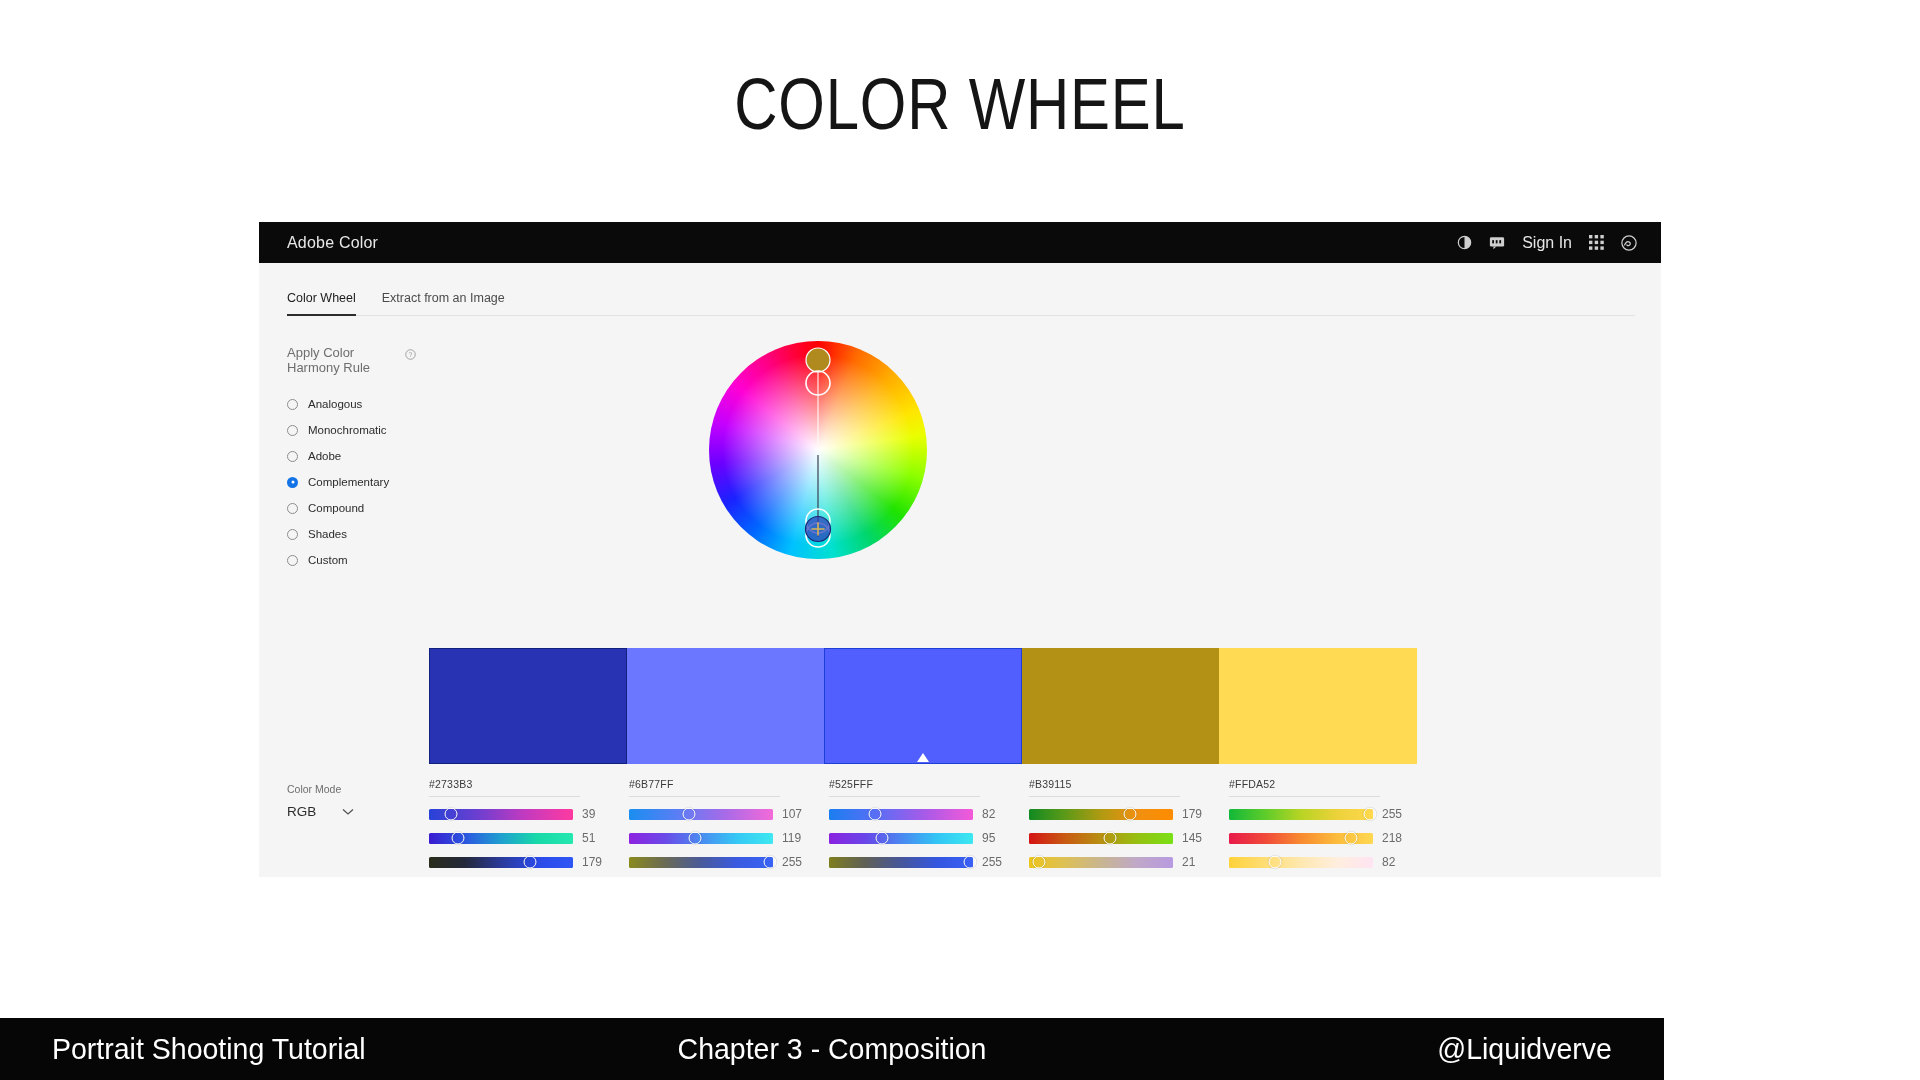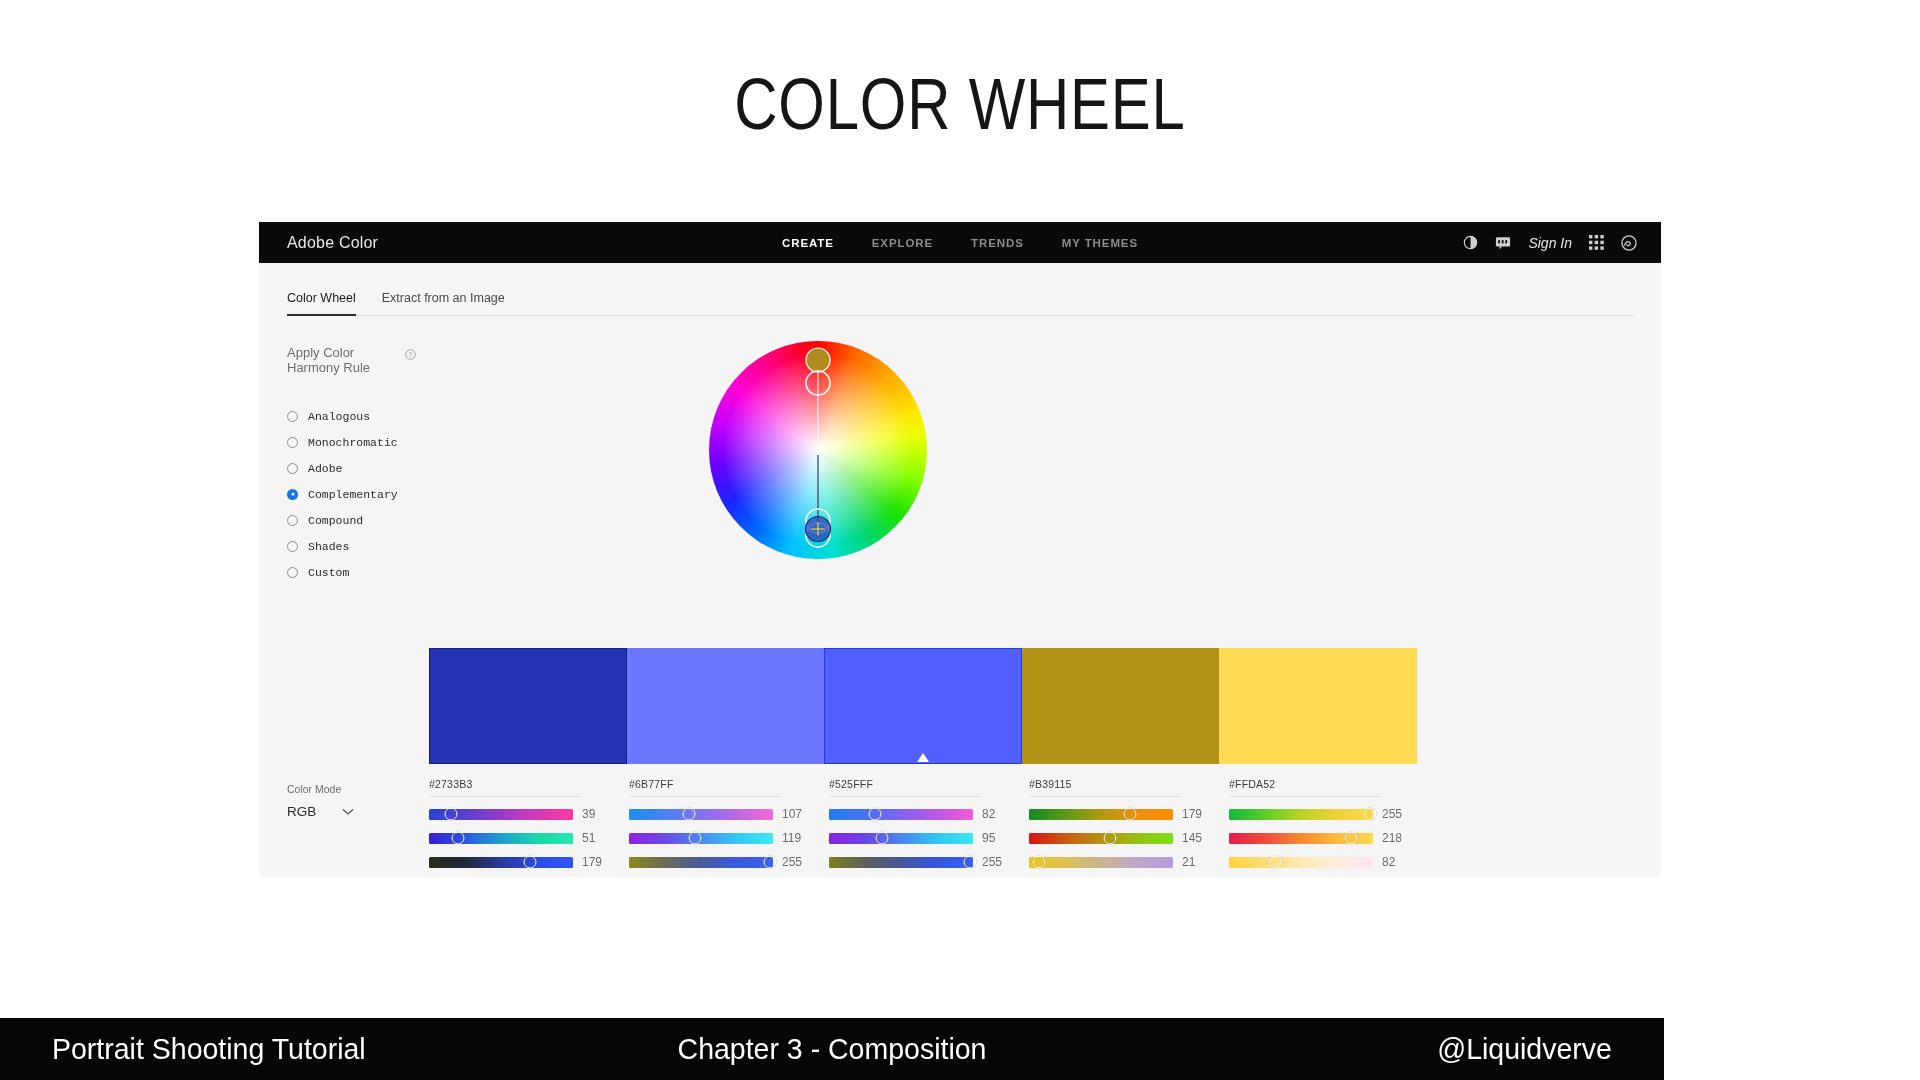--- a/index.html
+++ b/index.html
@@ -51,21 +51,21 @@
   .nav-link {
     font-size: 11.5px; font-weight: 700; letter-spacing: .9px;
     color: #8c8c8c; cursor: pointer;
   }
   .nav-link.active { color: #ffffff; }
   .nav-right {
     position: absolute; right: 24px;
     display: flex; align-items: center; gap: 17px;
   }
   .nav-right .ico { display:flex; align-items:center; }
-  .signin { color: #e6e6e6; font-size: 14px; font-style: italic; }
+  .signin { color: #e6e6e6; font-size: 16px; }
 
   
   .app-body { position: relative; height: 614px; background: #f5f5f5; }
 
   
   .tabs {
     position: absolute; left: 28px; top: 28px;
     width: 1348px;
     border-bottom: 1px solid #e2e2e2;
     display: flex; gap: 26px; padding-bottom: 10px;
@@ -79,21 +79,21 @@
 
   
   .harmony { position: absolute; left: 28px; top: 82px; width: 160px; }
   .harmony-label {
     font-size: 13px; color: #6e6e6e; line-height: 15px;
     max-width: 108px; display:inline-block; vertical-align: top;
   }
   .help-icon {
     display:inline-block; vertical-align: top; margin-left: 6px; margin-top:1px;
   }
-  .rules { margin-top: 28px; font-family: Liberation Mono, monospace; }
+  .rules { margin-top: 16px; }
   .rule-row {
     display: flex; align-items: center; gap: 10px;
     height: 26px; cursor: pointer;
   }
   .radio {
     width: 11px; height: 11px; border-radius: 50%;
     border: 1.4px solid #8d8d8d; background: #f5f5f5;
     flex: none; position: relative;
   }
   .rule-row.sel .radio { border-color: #1473e6; border-width: 3px; background: #1473e6; }
@@ -210,26 +210,20 @@
 </head>
 <body>
 
 <div class="slide-title">COLOR WHEEL</div>
 
 <div class="app-window">
 
   <div class="topnav">
     <div class="brand">Adobe Color</div>
 
-    <div class="nav-links">
-      <div class="nav-link active">CREATE</div>
-      <div class="nav-link">EXPLORE</div>
-      <div class="nav-link">TRENDS</div>
-      <div class="nav-link">MY THEMES</div>
-    </div>
 
     <div class="nav-right">
       <span class="ico">
         <svg width="15" height="15" viewBox="0 0 16 16">
           <circle cx="8" cy="8" r="6.6" fill="none" stroke="#cfcfcf" stroke-width="1.3"></circle>
           <path d="M8 1.4 A6.6 6.6 0 0 1 8 14.6 Z" fill="#cfcfcf"></path>
         </svg>
       </span>
       <span class="ico">
         <svg width="16" height="14" viewBox="0 0 18 15">

